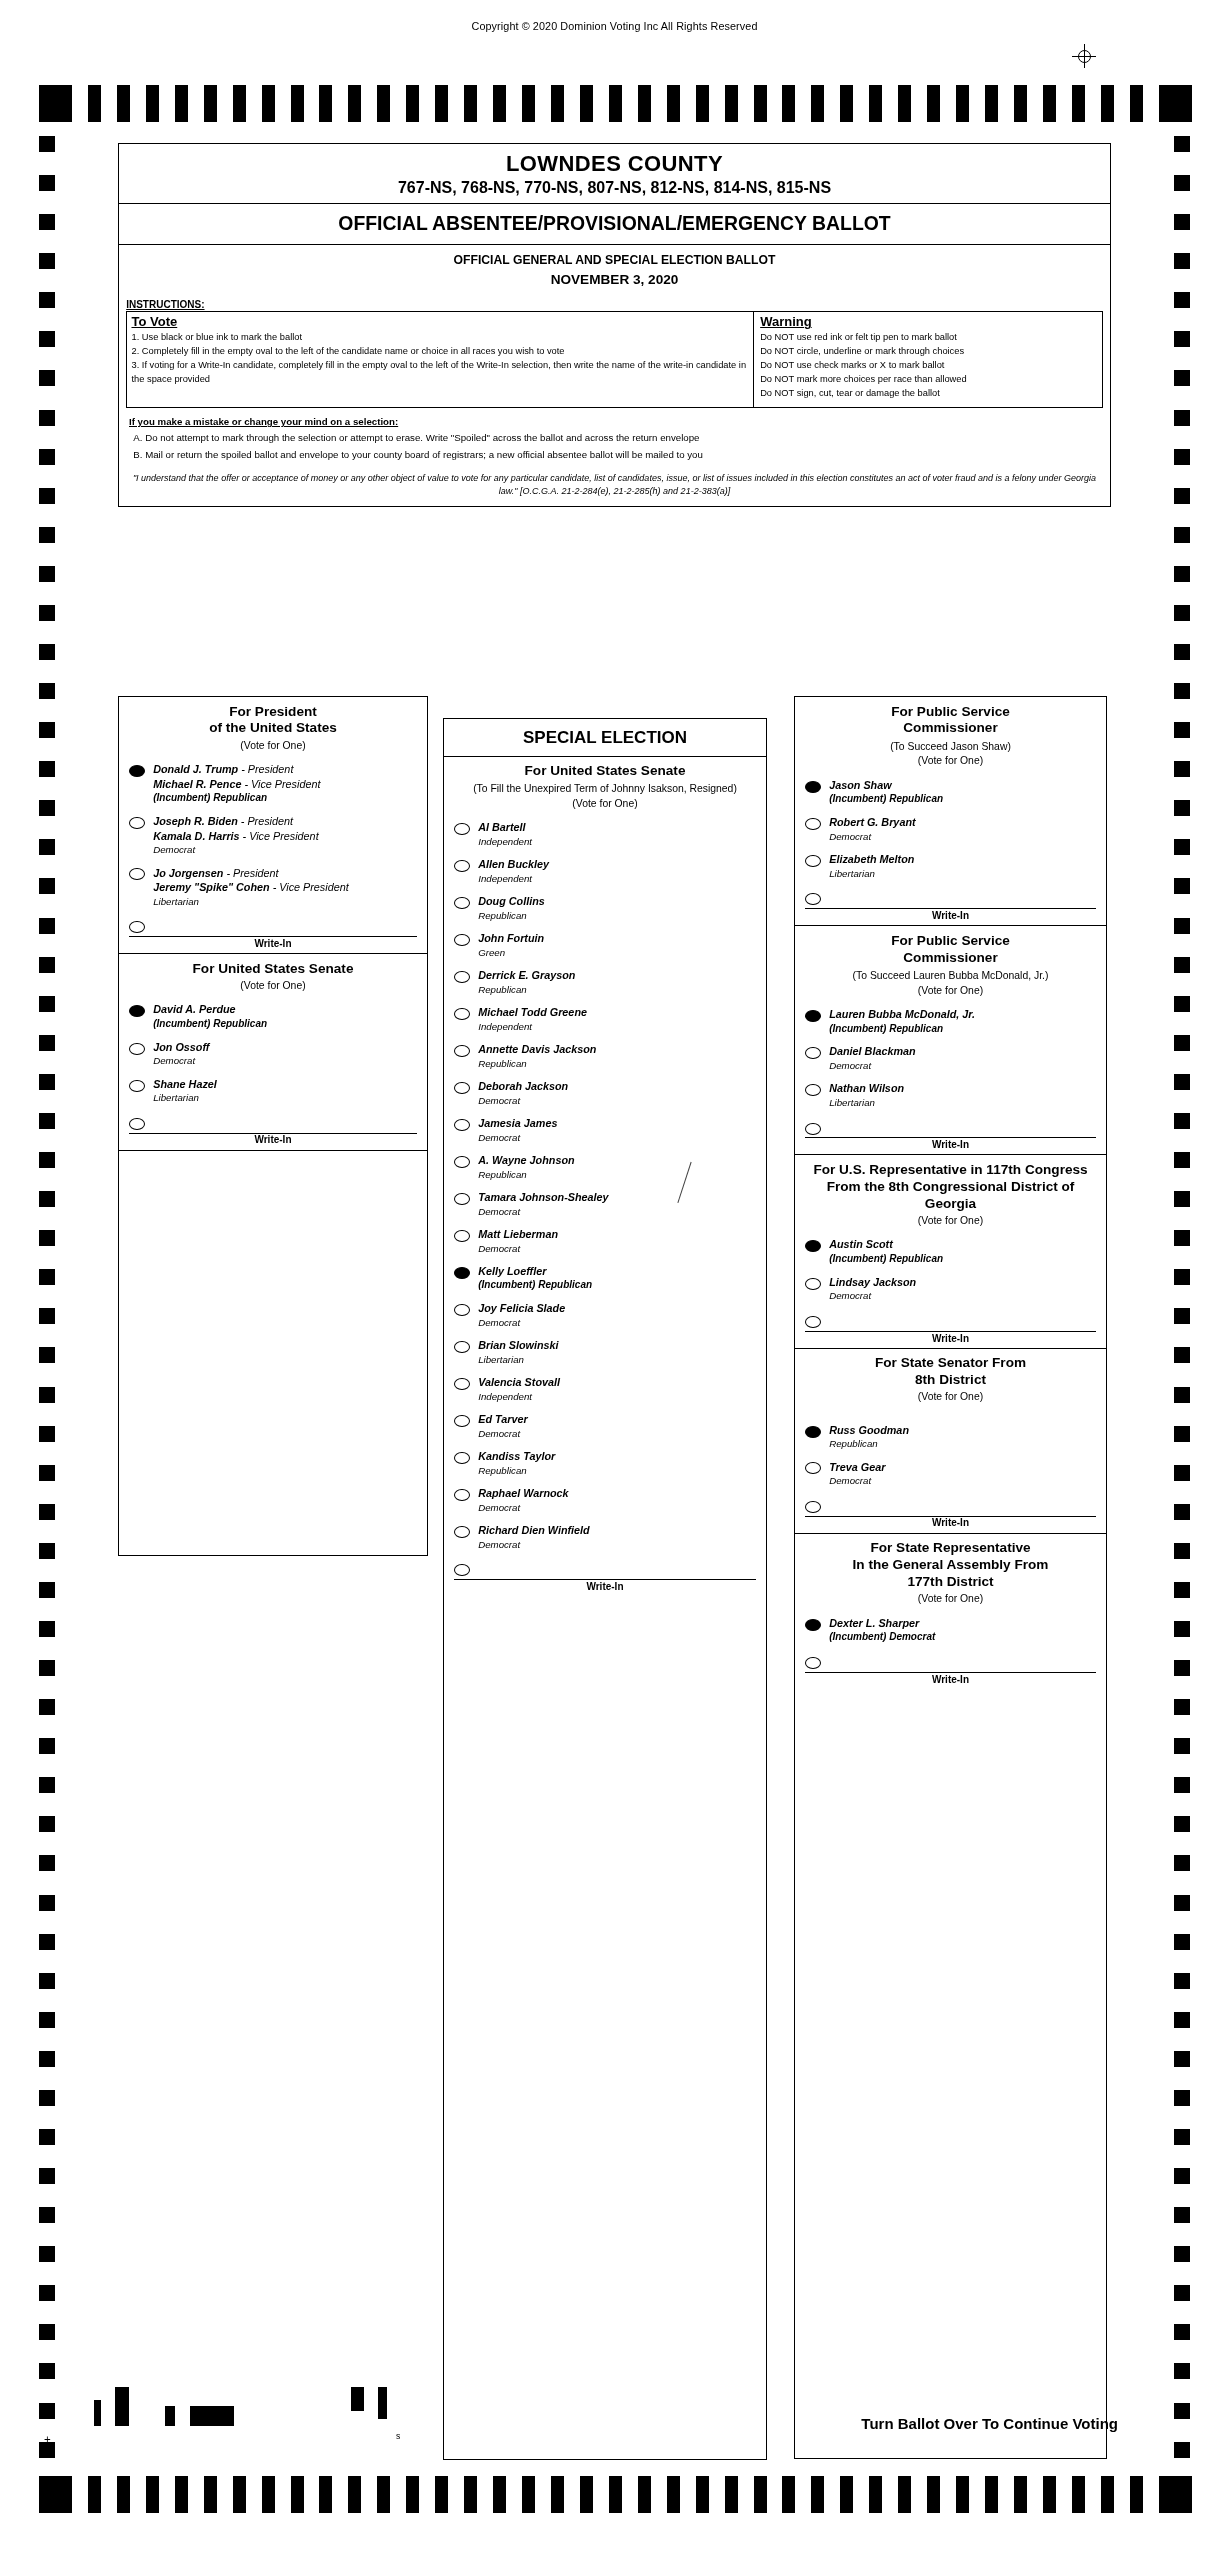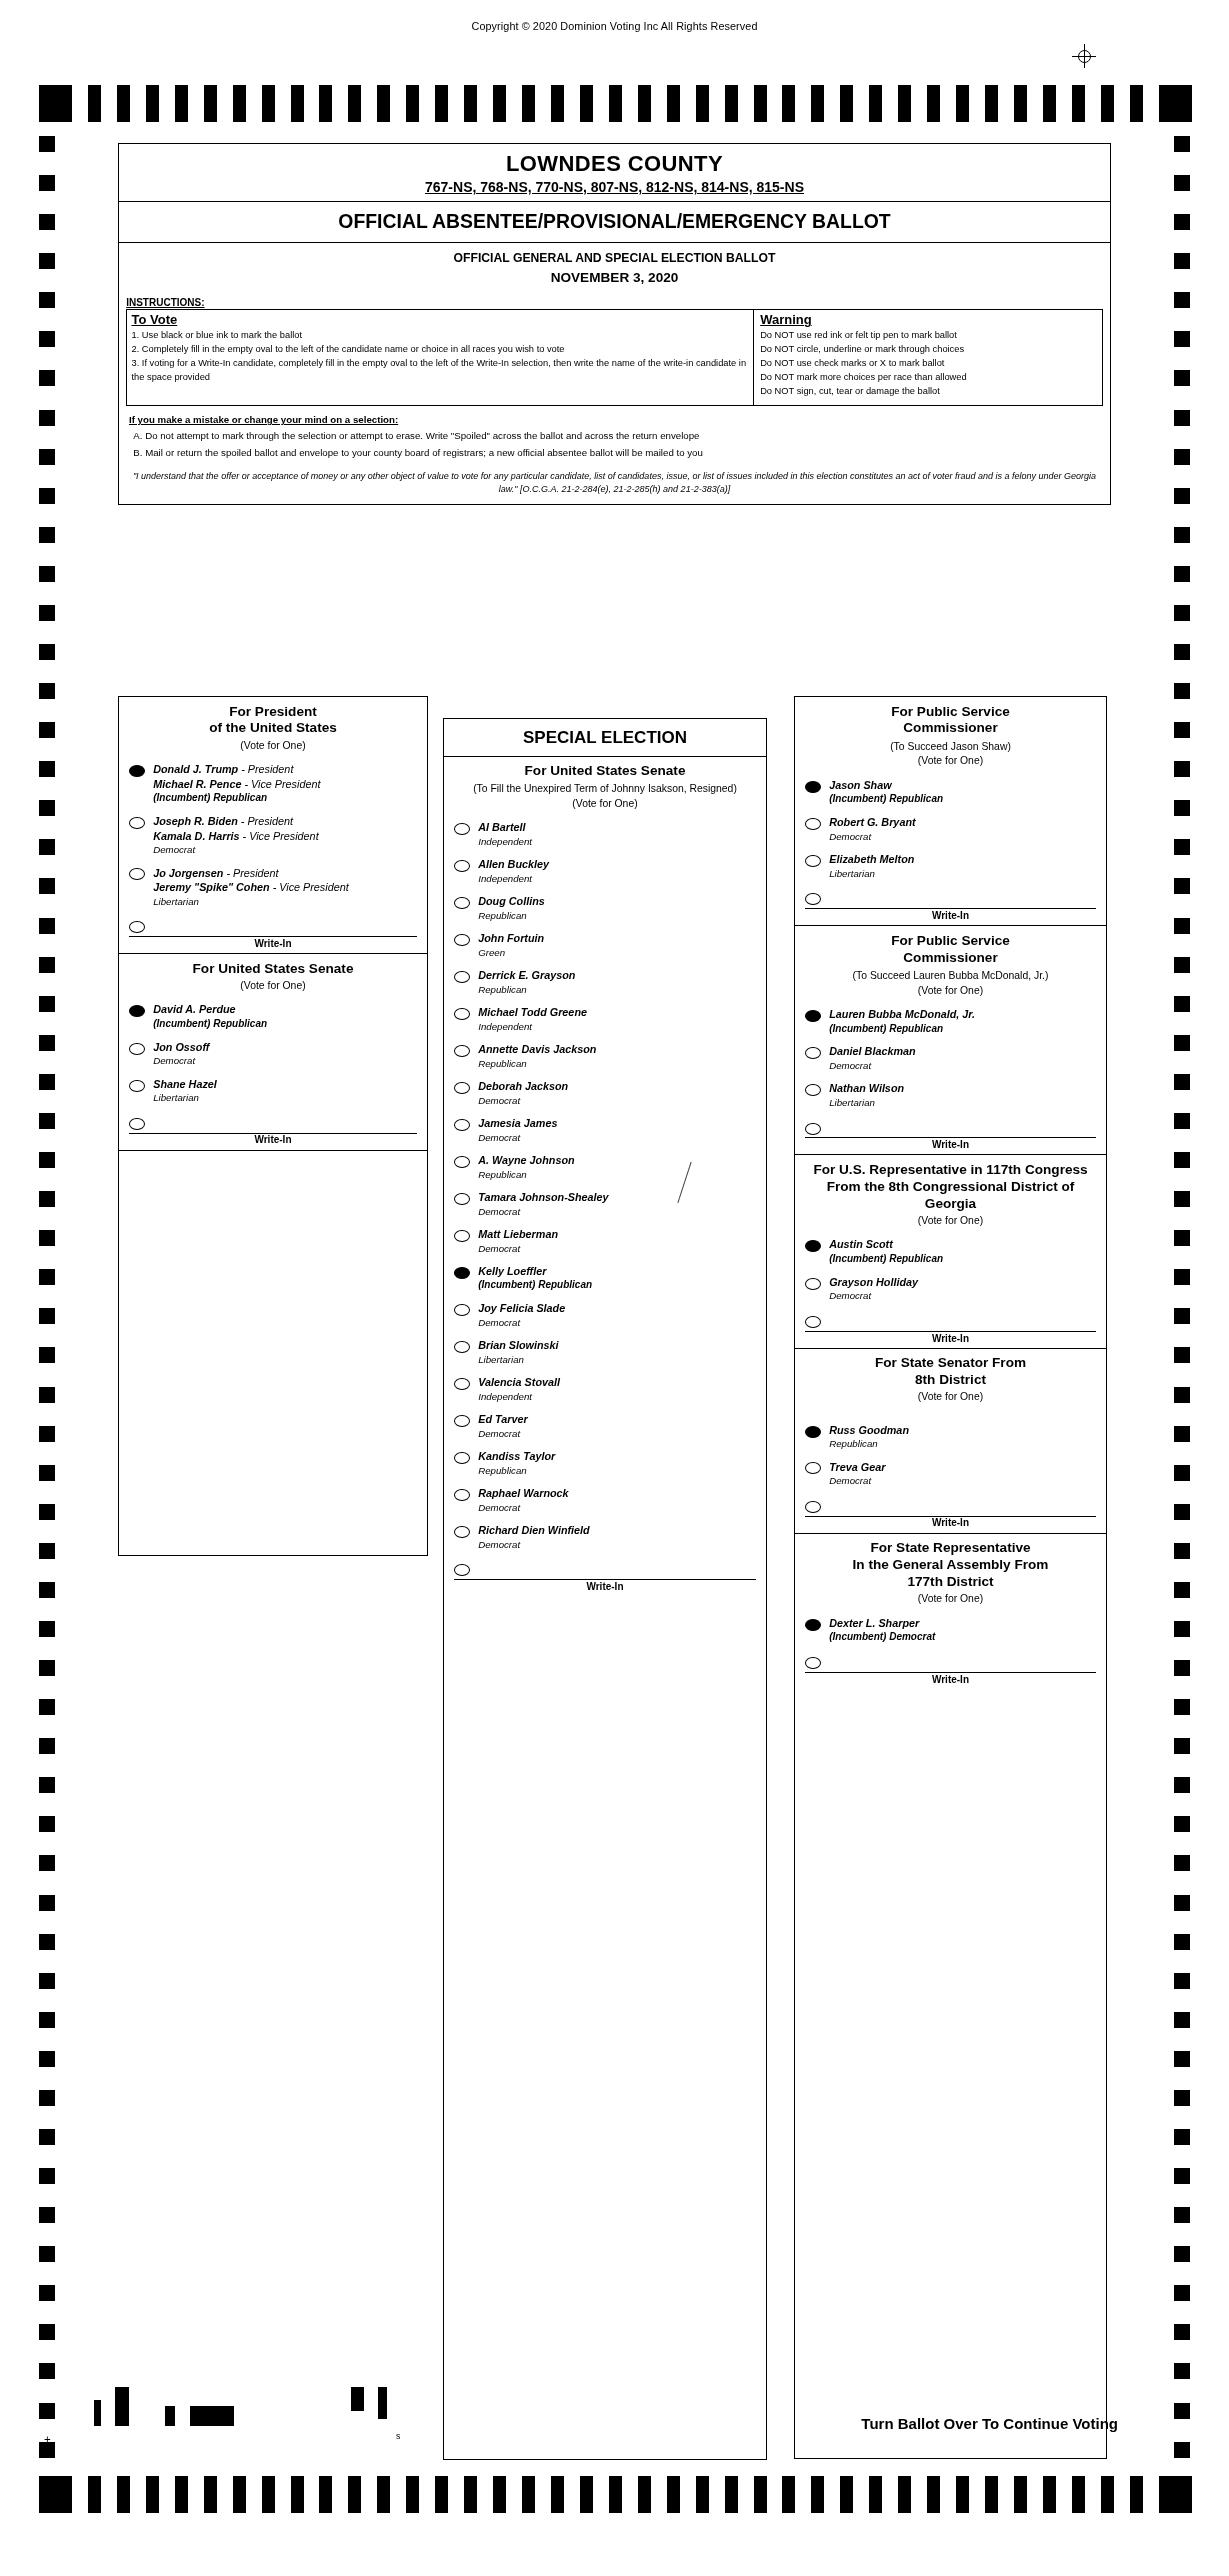--- a/index.html
+++ b/index.html
@@ -23,21 +23,21 @@
   .tm-bottom i.wide{width:33px;}
 
   .tm-left{position:absolute;top:136px;left:39px;width:16px;height:2322px;display:flex;flex-direction:column;justify-content:space-between;}
   .tm-left i{display:block;width:16px;height:16px;background:#000;}
   .tm-right{position:absolute;top:136px;left:1174px;width:16px;height:2322px;display:flex;flex-direction:column;justify-content:space-between;}
   .tm-right i{display:block;width:16px;height:16px;background:#000;}
 
   
   .header-box{position:absolute;left:118px;top:143px;width:993px;border:1.4px solid #000;box-sizing:border-box;}
   .hdr-county{text-align:center;font-size:22px;font-weight:bold;letter-spacing:0.4px;padding-top:6.5px;}
-  .hdr-precincts{text-align:center;font-size:14px;font-weight:bold;padding:2.9px 0 5.7px;text-decoration:underline;}
+  .hdr-precincts{text-align:center;font-size:16px;font-weight:bold;padding:2.9px 0 5.7px;}
   .hdr-divider{border-top:1.4px solid #000;}
   .hdr-official{text-align:center;font-size:19.4px;font-weight:bold;padding:8px 0 8.6px;}
   .hdr-sub{text-align:center;font-size:12.2px;font-weight:bold;line-height:1.45;padding:7.2px 0 1.4px;}
   .hdr-date{text-align:center;font-size:13.6px;font-weight:bold;padding:1.4px 0 7.2px;}
 
   .instr-label{font-size:10px;font-weight:bold;padding:4.3px 0 1.4px 7.2px;text-decoration:underline;}
   .instr-table{display:flex;margin:0 7.2px;border:1.4px solid #000;}
   .instr-left{flex:1 1 auto;border-right:1.4px solid #000;padding:2.2px 4.3px 5px 4.3px;}
   .instr-right{width:380px;padding:2.2px 4.3px 5px 5.7px;}
   .instr-head{font-size:13px;font-weight:bold;text-decoration:underline;}
@@ -605,21 +605,21 @@
       <div class="cand">
           <div class="oval filled"></div>
           <div class="cand-text">
             <div class="cand-name">Austin Scott</div>
             <div class="cand-party inc">(Incumbent) Republican</div>
           </div>
         </div>
       <div class="cand">
           <div class="oval"></div>
           <div class="cand-text">
-            <div class="cand-name">Grayson Holliday</div>
+            <div class="cand-name">Lindsay Jackson</div>
             <div class="cand-party">Democrat</div>
           </div>
         </div>
       <div class="writein-row">
           <div class="oval"></div>
         </div>
       <div class="writein-line">Write-In</div>
     </div>
 
     <div class="race">

